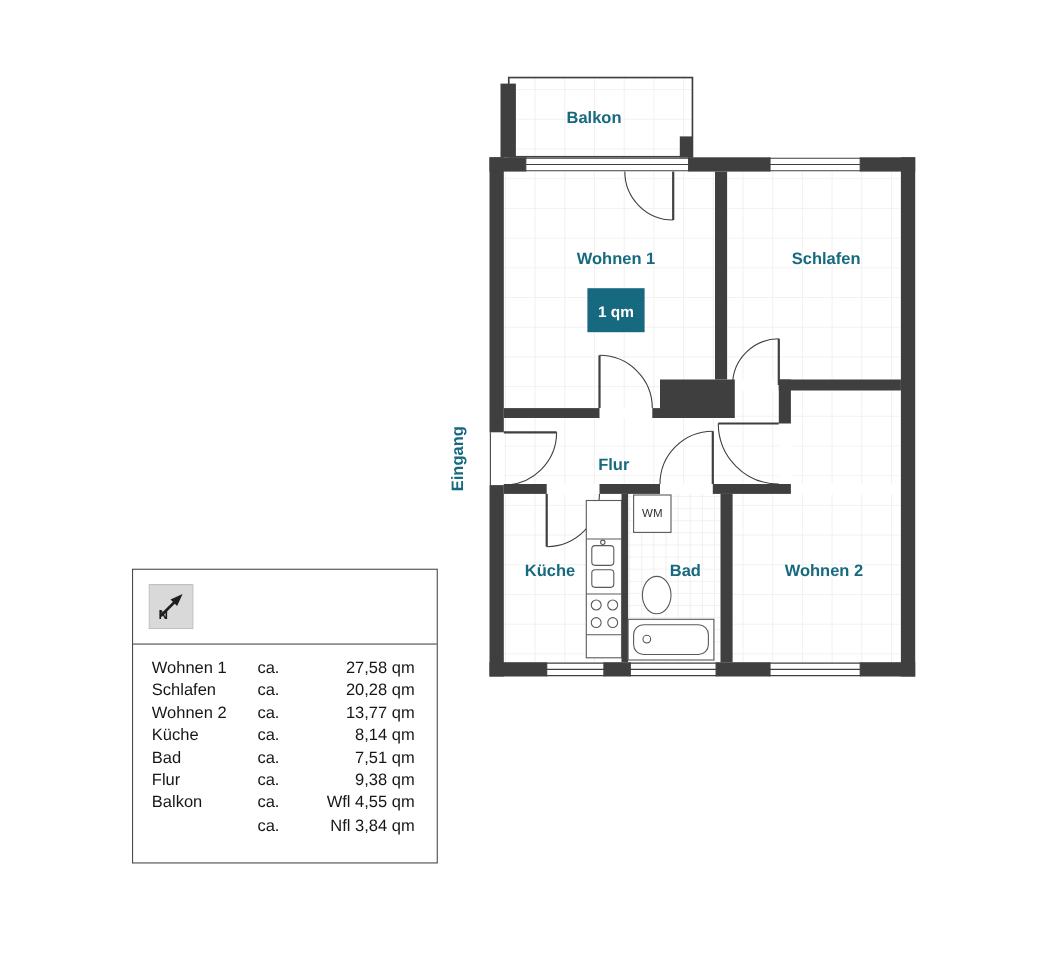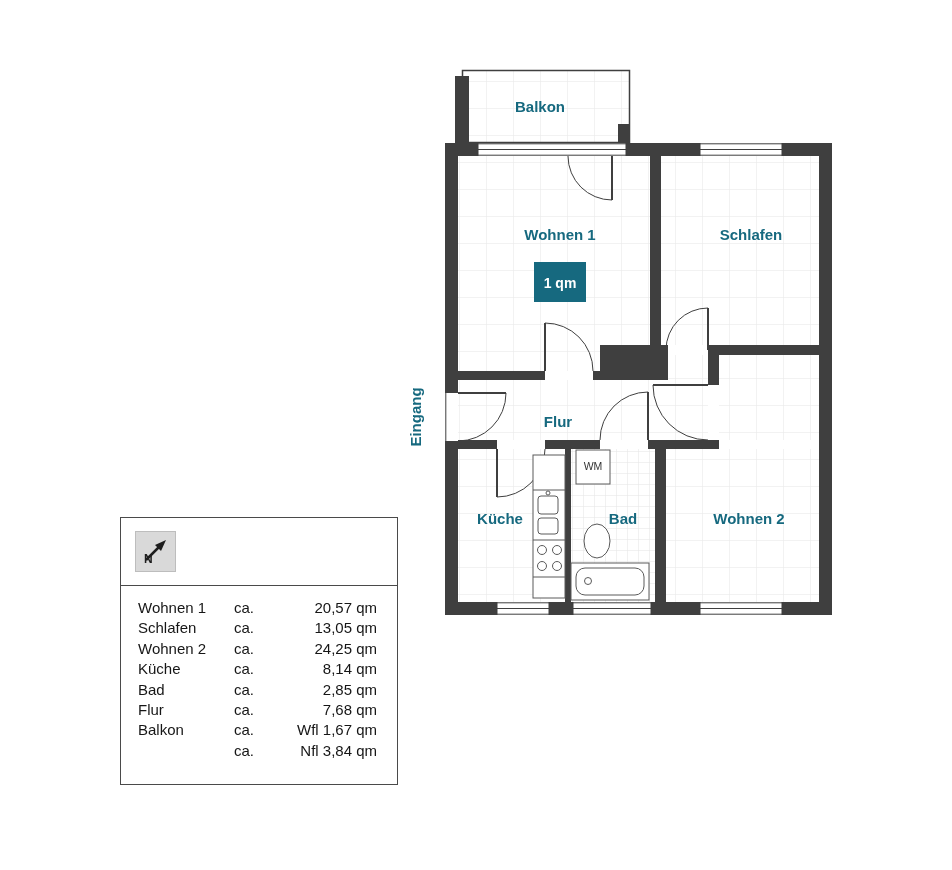--- a/index.html
+++ b/index.html
@@ -162,51 +162,51 @@
         <rect x="0.5" y="0.5" width="40" height="40" fill="#d9d9d9" stroke="#bdbdbd"></rect>
         <path d="M11,29 L25,15" stroke="#1e1e1e" stroke-width="2.5" fill="none"></path>
         <polygon points="31,9 20,14 26,20" fill="#1e1e1e"></polygon>
         <text x="9" y="32" font-size="12" font-weight="bold" fill="#1e1e1e" font-family="Liberation Sans, sans-serif">N</text>
       </svg>
     </div>
     <div class="legend-table">
       <div class="legend-row">
         <span>Wohnen 1</span>
           <span>ca.</span>
-          <span class="val">20,57 qm</span>
+          <span class="val">27,58 qm</span>
       </div>
       <div class="legend-row">
         <span>Schlafen</span>
           <span>ca.</span>
-          <span class="val">13,05 qm</span>
+          <span class="val">20,28 qm</span>
       </div>
       <div class="legend-row">
         <span>Wohnen 2</span>
           <span>ca.</span>
-          <span class="val">24,25 qm</span>
+          <span class="val">13,77 qm</span>
       </div>
       <div class="legend-row">
         <span>Küche</span>
           <span>ca.</span>
           <span class="val">8,14 qm</span>
       </div>
       <div class="legend-row">
         <span>Bad</span>
           <span>ca.</span>
-          <span class="val">2,85 qm</span>
+          <span class="val">7,51 qm</span>
       </div>
       <div class="legend-row">
         <span>Flur</span>
           <span>ca.</span>
-          <span class="val">7,68 qm</span>
+          <span class="val">9,38 qm</span>
       </div>
       <div class="legend-row">
         <span>Balkon</span>
           <span>ca.</span>
-          <span class="val">Wfl 1,67 qm</span>
+          <span class="val">Wfl 4,55 qm</span>
       </div>
       <div class="legend-row">
         <span></span>
           <span>ca.</span>
           <span class="val">Nfl 3,84 qm</span>
       </div>
     </div>
   </div>
 
 </div>

